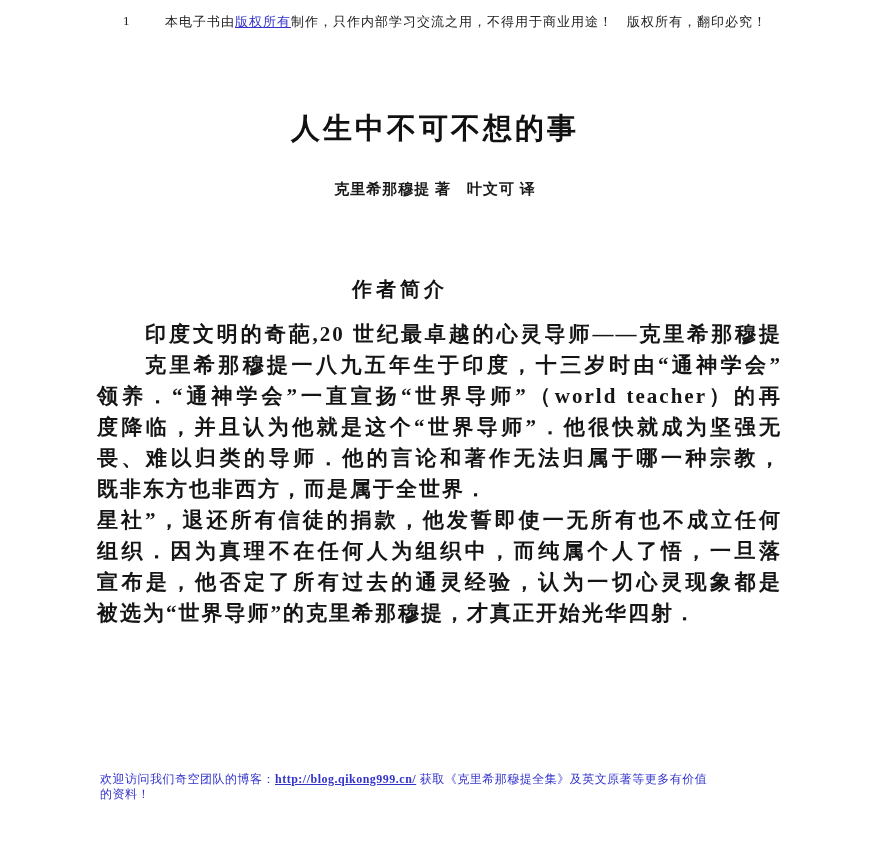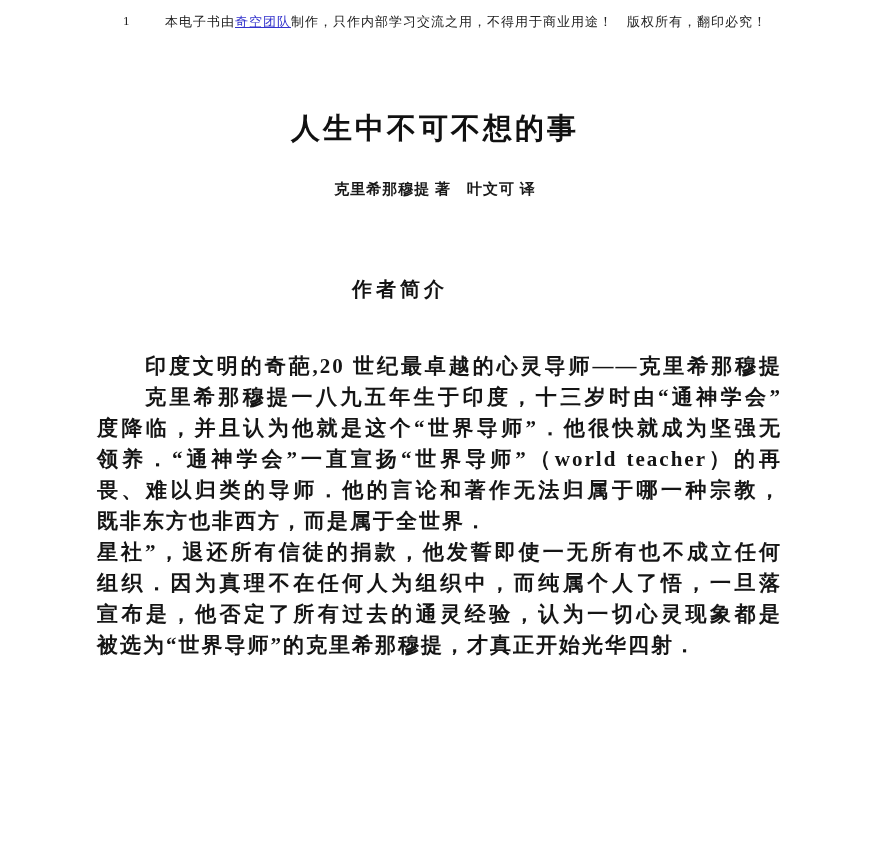--- a/index.html
+++ b/index.html
@@ -36,21 +36,21 @@
   }
   .heading {
     position: absolute; top: 276px; left: 0; width: 800px;
     text-align: center; font-size: 20px; font-weight: bold;
     letter-spacing: 4px; color: #131313;
   }
   
   .bodyblock {
     position: absolute; top: 319px; left: 97px; width: 685px;
     font-size: 21px; font-weight: bold; line-height: 31px;
-    letter-spacing: 2px; color: var(--body-color); margin-top: 32px;
+    letter-spacing: 2px; color: var(--body-color);
   }
   .line { white-space: nowrap; }
   .line.fill {
     white-space: normal;
     text-align: justify;
     text-align-last: justify;
     -moz-text-align-last: justify;
   }
   .line.indent { text-indent: 48px; }
   .line.new-para { margin-top: 31px; }
@@ -63,36 +63,40 @@
   .fline { white-space: nowrap; }
   .furl { color: var(--link-color); font-weight: bold; text-decoration: underline; cursor: pointer; }
 </style>
 </head>
 <body>
 
 <div class="page">
 
   <div class="header">
     <span class="pagenum">1</span>
-    <span class="htext"><span>本电子书由</span><a class="hlink">奇空团队</a><span>制作，只作内部学习交流之用，不得用于商业用途！　版权所有，翻印必究！</span></span>
+    <span class="htext"><span>本电子书由</span><a class="hlink">版权所有</a><span>制作，只作内部学习交流之用，不得用于商业用途！　版权所有，翻印必究！</span></span>
   </div>
 
   <h1 class="title">人生中不可不想的事</h1>
 
   <div class="author">克里希那穆提 著　叶文可 译</div>
 
   <h2 class="heading">作者简介</h2>
 
   <div class="bodyblock" id="body-block">
       <div class="line indent fill">印度文明的奇葩,20 世纪最卓越的心灵导师——克里希那穆提</div>
       <div class="line indent fill">克里希那穆提一八九五年生于印度，十三岁时由“通神学会”</div>
+      <div class="line fill">领养．“通神学会”一直宣扬“世界导师”（world teacher）的再</div>
       <div class="line fill">度降临，并且认为他就是这个“世界导师”．他很快就成为坚强无</div>
-      <div class="line fill">领养．“通神学会”一直宣扬“世界导师”（world teacher）的再</div>
       <div class="line fill">畏、难以归类的导师．他的言论和著作无法归属于哪一种宗教，</div>
       <div class="line">既非东方也非西方，而是属于全世界．</div>
       <div class="line fill">星社”，退还所有信徒的捐款，他发誓即使一无所有也不成立任何</div>
       <div class="line fill">组织．因为真理不在任何人为组织中，而纯属个人了悟，一旦落</div>
       <div class="line fill">宣布是，他否定了所有过去的通灵经验，认为一切心灵现象都是</div>
       <div class="line">被选为“世界导师”的克里希那穆提，才真正开始光华四射．</div>
     </div>
 
+  <div class="footer">
+    <div class="fline"><span>欢迎访问我们奇空团队的博客：</span><a class="furl">http://blog.qikong999.cn/</a><span> 获取《克里希那穆提全集》及英文原著等更多有价值</span></div>
+    <div class="fline">的资料！</div>
+  </div>
 
 </div>
 
 </body></html>

